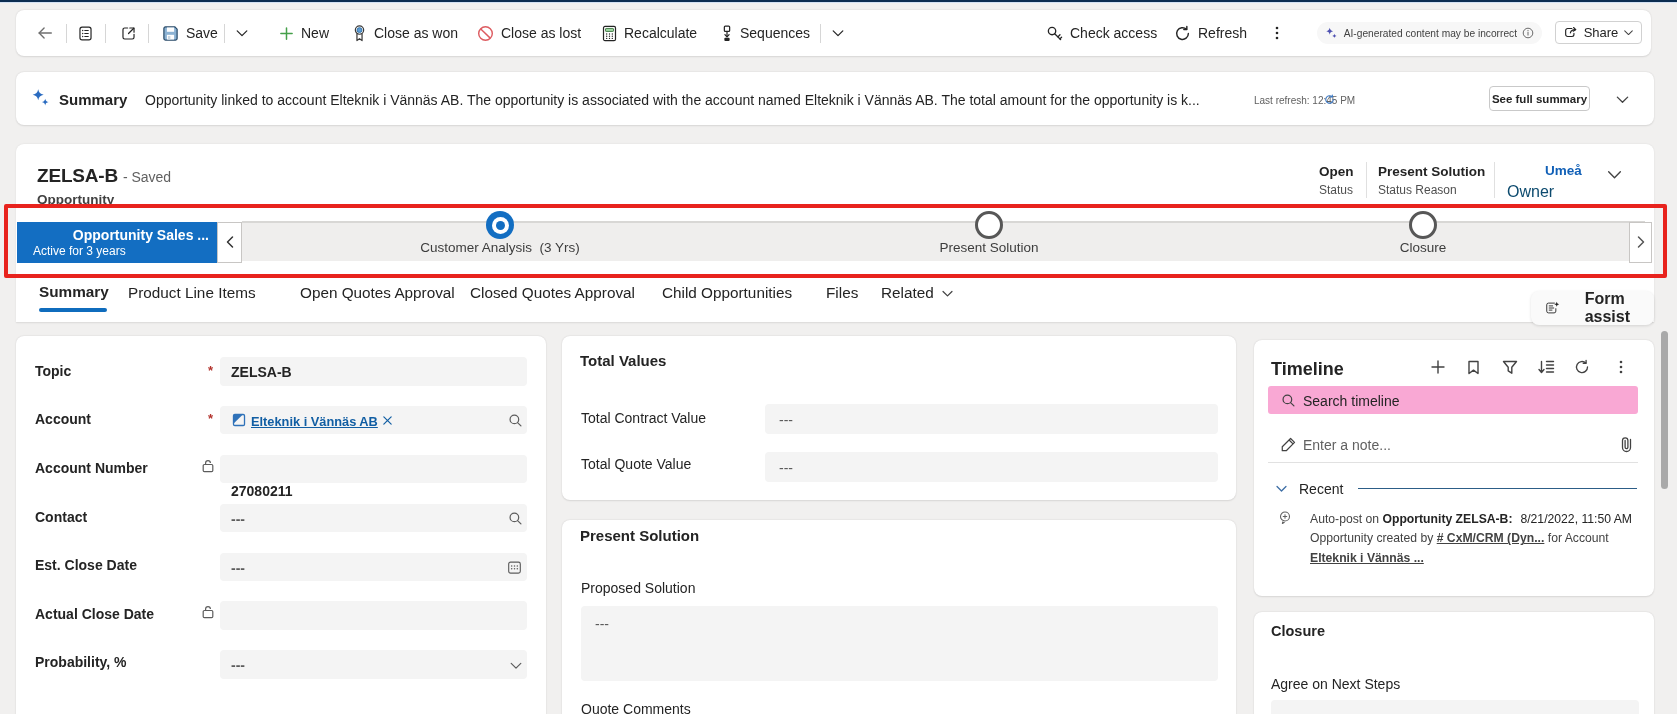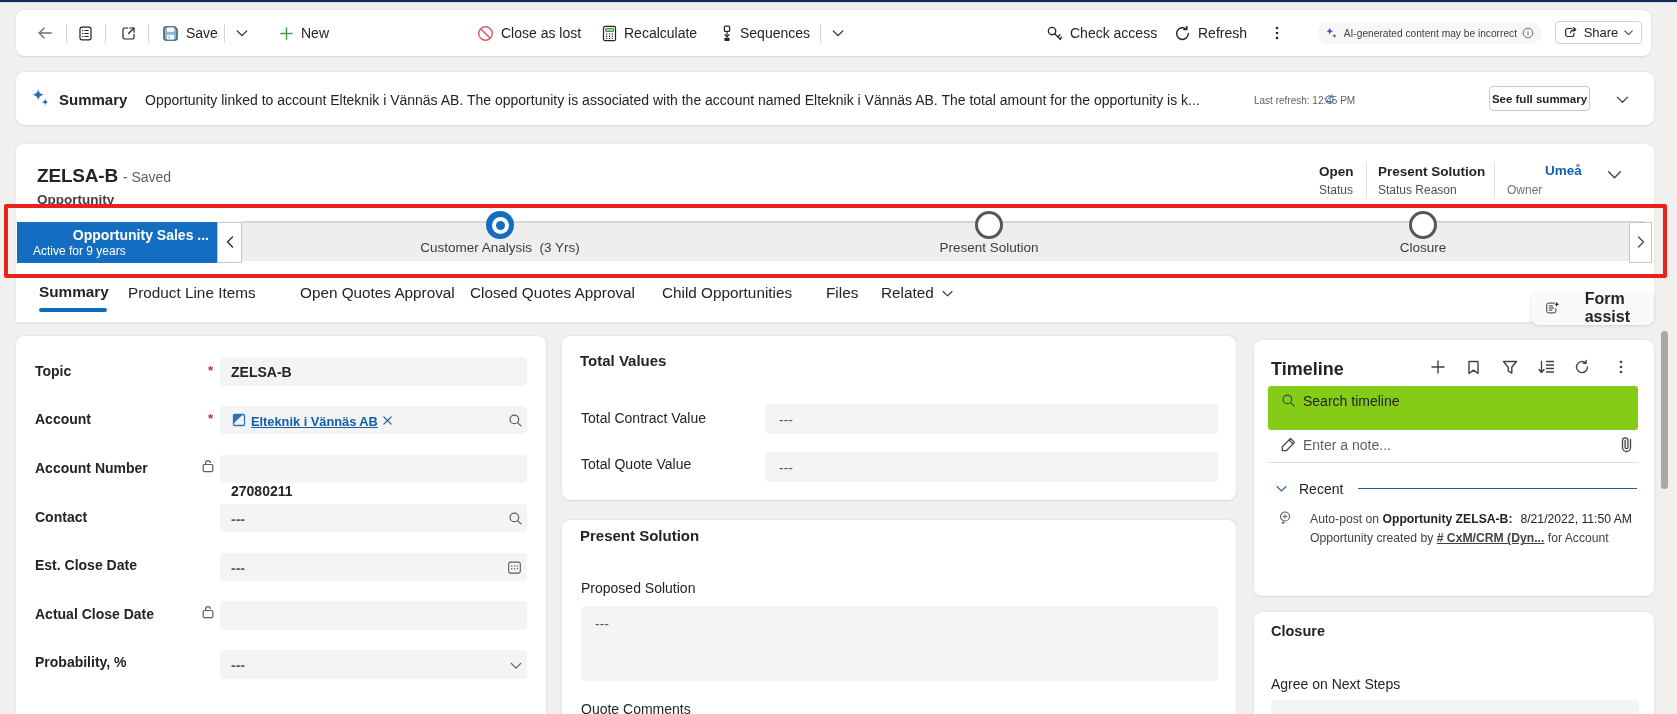--- a/index.html
+++ b/index.html
@@ -71,20 +71,28 @@
         </svg>
       </div>
 
     <div class="cmd" style="left:263px;">
         <svg width="15" height="15" viewBox="0 0 16 16" fill="none" stroke="#45a04a" stroke-width="1.6" stroke-linecap="round">
           <path d="M8 2v12M2 8h12"></path>
         </svg>
         <span class="lbl">New</span>
       </div>
 
+    <div class="cmd" style="left:336px;">
+        <svg width="15" height="17" viewBox="0 0 15 18" fill="none">
+          <path d="M4.8 9.3v7.2l2.7-2l2.7 2V9.3" fill="#fff" stroke="#3a3a3a" stroke-width="1.3" stroke-linejoin="round"></path>
+          <circle cx="7.5" cy="5.4" r="4.4" fill="#fff" stroke="#3a3a3a" stroke-width="1.3"></circle>
+          <circle cx="7.5" cy="5.4" r="2.6" fill="#5b9bd5" stroke="#2e6da4" stroke-width="1"></circle>
+        </svg>
+        <span class="lbl">Close as won</span>
+      </div>
 
     <div class="cmd" style="left:461px;text-align:right;">
         <svg width="17" height="17" viewBox="0 0 18 18" fill="none" stroke="#dd5b60" stroke-width="1.5">
           <circle cx="9" cy="9" r="7.2"></circle>
           <path d="M4 4.2L14 13.9"></path>
         </svg>
         <span class="lbl">Close as lost</span>
       </div>
 
     <div class="cmd" style="left:586px;">
@@ -198,29 +206,29 @@
     <div class="abs" style="left:103px;top:25px;font-size:14px;color:#616161;">&nbsp;- Saved</div>
     <div class="abs" style="left:21px;top:48px;font-size:13.5px;font-weight:bold;color:#414141;">Opportunity</div>
 
     <div class="abs" style="left:1303px;top:20px;font-size:13.5px;font-weight:bold;">Open</div>
     <div class="abs" style="left:1303px;top:39px;font-size:12px;color:#4f4f4f;">Status</div>
     <div class="abs" style="left:1350px;top:18px;width:1px;height:36px;background:#e0e0e0;"></div>
     <div class="abs" style="left:1362px;top:20px;font-size:13.5px;font-weight:bold;">Present Solution</div>
     <div class="abs" style="left:1362px;top:39px;font-size:12px;color:#4f4f4f;">Status Reason</div>
     <div class="abs" style="left:1478px;top:18px;width:1px;height:36px;background:#e0e0e0;"></div>
     <div class="abs" style="left:1529px;top:19px;font-size:13.5px;font-weight:bold;color:#1160b7;">Umeå</div>
-    <div class="abs" style="left:1491px;top:39px;font-size:12px;color:#737373;">Owner</div>
+    <div class="abs" style="left:1491px;top:39px;font-size:16px;color:#0c4a6e;">Owner</div>
     <svg class="abs" style="left:1590px;top:22px;" width="17" height="17" viewBox="0 0 16 16" fill="none" stroke="#424242" stroke-width="1.3" stroke-linecap="round" stroke-linejoin="round">
         <path d="M2.5 5.5L8 11L13.5 5.5"></path>
       </svg>
 
     <div class="abs" style="left:226px;top:77px;width:1403px;height:40px;background:#efeeed;border-top:2px solid #d8d7d5;"></div>
     <div class="abs" style="left:1px;top:77.5px;width:200px;height:41.5px;background:#136ec2;"></div>
     <div class="abs" style="left:1px;top:83px;width:200px;text-align:right;font-size:14px;font-weight:bold;color:#fff;padding-right:8px;">Opportunity Sales ...</div>
-    <div class="abs" style="left:17px;top:100px;font-size:12px;color:#fff;">Active for 9 years</div>
+    <div class="abs" style="left:17px;top:100px;font-size:12px;color:#fff;">Active for 3 years</div>
     <div class="abs" style="left:201px;top:77.5px;width:25px;height:41.5px;background:#fff;border:1px solid #c8c6c4;display:flex;align-items:center;justify-content:center;">
         <svg width="12" height="14" viewBox="0 0 12 14" fill="none" stroke="#333" stroke-width="1.5" stroke-linecap="round" stroke-linejoin="round">
           <path d="M8.5 2L3.5 7l5 5"></path>
         </svg>
       </div>
     <div class="abs" style="left:1613px;top:77.5px;width:23px;height:41.5px;background:#fff;border:1px solid #c8c6c4;display:flex;align-items:center;justify-content:center;">
         <svg width="12" height="14" viewBox="0 0 12 14" fill="none" stroke="#555" stroke-width="1.5" stroke-linecap="round" stroke-linejoin="round">
           <path d="M3.5 2l5 5l-5 5"></path>
         </svg>
       </div>
@@ -366,21 +374,21 @@
       </svg>
     <svg class="abs" style="left:320px;top:19px;" width="16" height="16" viewBox="0 0 18 18" fill="none" stroke="#424242" stroke-width="1.5" stroke-linecap="round" stroke-linejoin="round">
         <path d="M15.2 9a6.2 6.2 0 1 1-1.9-4.4"></path>
         <path d="M13.6 1.6v3.2h-3.2" fill="none"></path>
       </svg>
     <svg class="abs" style="left:359px;top:19px;" width="16" height="16" viewBox="0 0 16 16" fill="#424242">
         <circle cx="8" cy="3" r="1.3"></circle>
         <circle cx="8" cy="8" r="1.3"></circle>
         <circle cx="8" cy="13" r="1.3"></circle>
       </svg>
-    <div class="abs" style="left:14px;top:46px;width:370px;height:44px;background:#84cc16;border-radius:3px;">
+    <div class="abs" style="left:14px;top:46px;width:370px;height:28px;background:#f9a8d4;border-radius:3px;">
       <svg class="abs" style="left:13px;top:7px;" width="15" height="15" viewBox="0 0 16 16" fill="none" stroke="#424242" stroke-width="1.3">
           <circle cx="6.8" cy="6.8" r="4.6"></circle>
           <path d="M10.2 10.2l3.6 3.6" stroke-linecap="round"></path>
         </svg>
       <span class="abs" style="left:35px;top:7px;font-size:14px;color:#242424;">Search timeline</span>
     </div>
     <svg class="abs" style="left:26px;top:96px;" width="17" height="17" viewBox="0 0 18 18" fill="none" stroke="#424242" stroke-width="1.3" stroke-linejoin="round">
         <path d="M11.2 2.6l4.2 4.2L6.6 15.6H2.4v-4.2z"></path>
         <path d="M9.6 4.2l4.2 4.2"></path>
       </svg>
@@ -395,20 +403,21 @@
     <div class="abs" style="left:45px;top:141px;font-size:14px;color:#242424;">Recent</div>
     <div class="abs" style="left:104px;top:148px;width:279px;height:1px;background:#2c5d87;"></div>
     <svg class="abs" style="left:24px;top:170px;" width="14" height="14" viewBox="0 0 14 14" fill="none" stroke="#616161" stroke-width="1.1">
         <circle cx="7" cy="6.5" r="4.5"></circle>
         <path d="M5 11.5l-0.6 2l2.2-1.3" stroke-linejoin="round"></path>
         <path d="M4.8 6.5h4.4M7 4.3v4.4" stroke-width="1"></path>
       </svg>
     <div class="abs" style="left:56px;top:170px;width:322px;font-size:12.2px;color:#424242;line-height:19.4px;">
       <div style="white-space:nowrap;">Auto-post on <b style="color:#242424;">Opportunity ZELSA-B:</b><span style="position:absolute;right:0;top:0;color:#242424;">8/21/2022, 11:50 AM</span></div>
       <div style="white-space:nowrap;">Opportunity created by <b style="text-decoration:underline;">#&nbsp;CxM/CRM (Dyn...</b> for Account</div>
+      <div><b style="text-decoration:underline;">Elteknik i Vännäs ...</b></div>
     </div>
   </div>
   <div class="card" id="rightcard2" style="left:1254px;top:612px;width:400px;height:116px;overflow:hidden;">
     <div class="abs" style="left:17px;top:11px;font-size:14.5px;font-weight:bold;">Closure</div>
     <div class="abs" style="left:17px;top:64px;font-size:14px;">Agree on Next Steps</div>
     <div class="input" style="left:17px;top:88px;width:368px;height:28px;"></div>
   </div>
 
   <div class="abs" style="left:1661px;top:331px;width:7px;height:158px;background:#a9a9a9;border-radius:4px;"></div>
 

